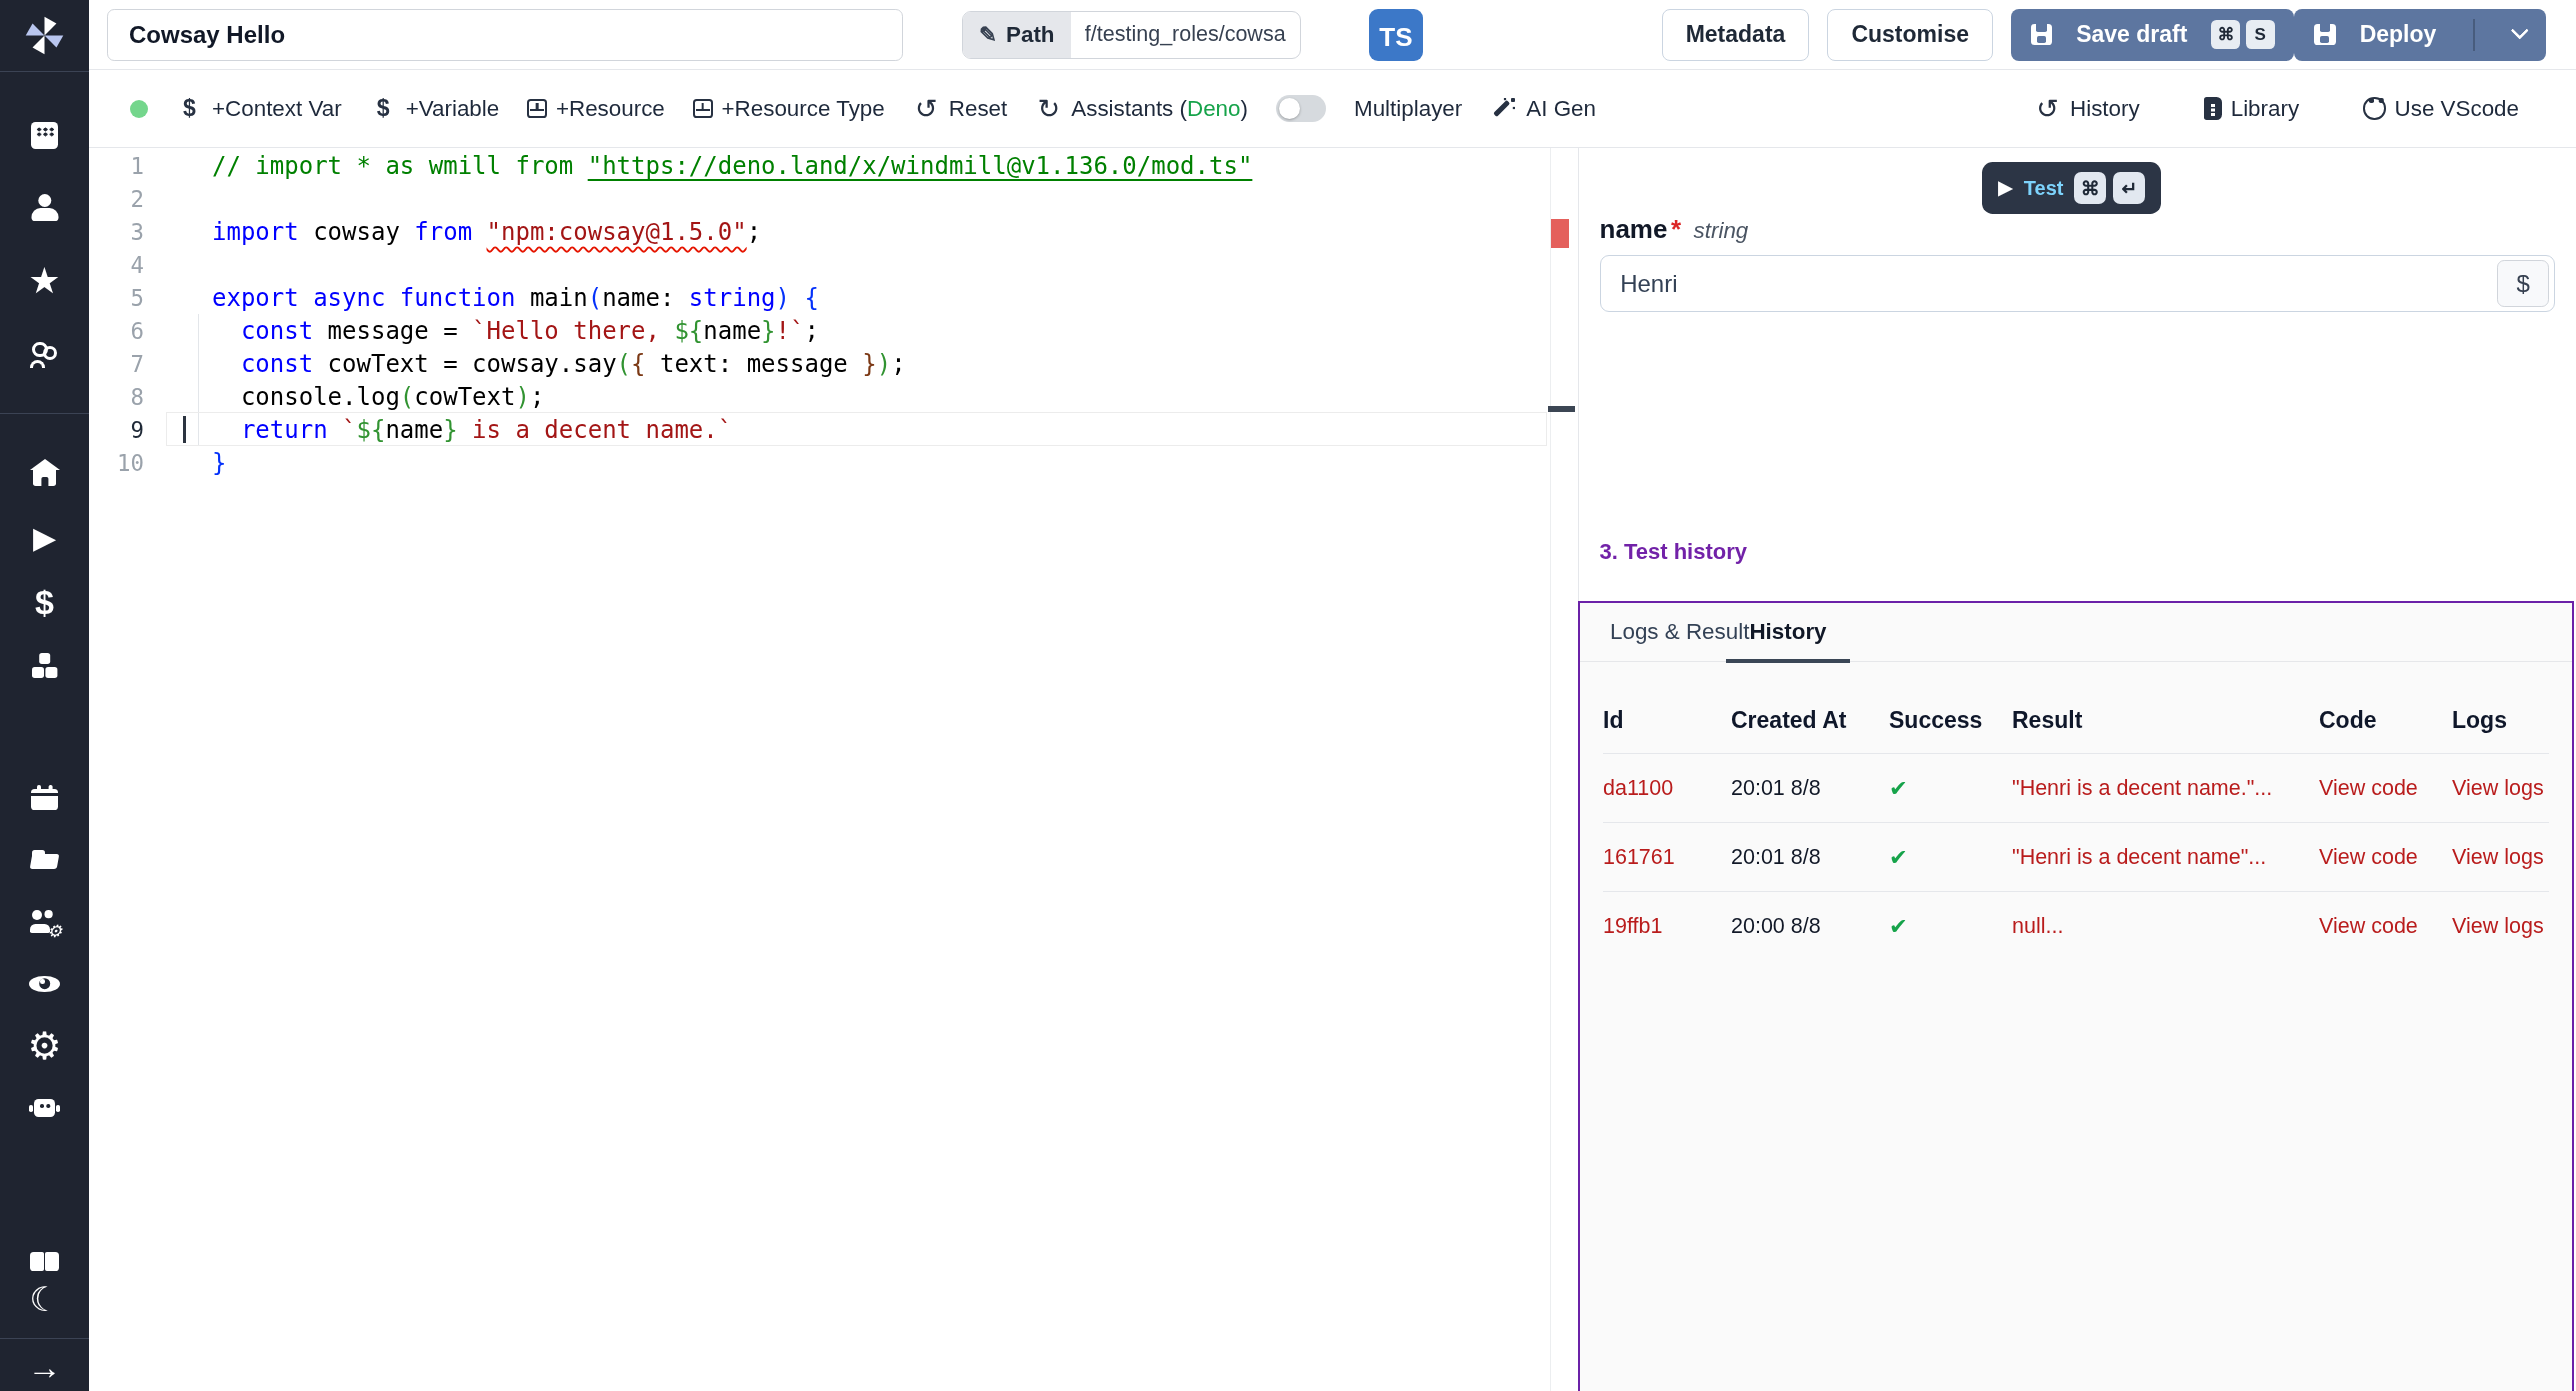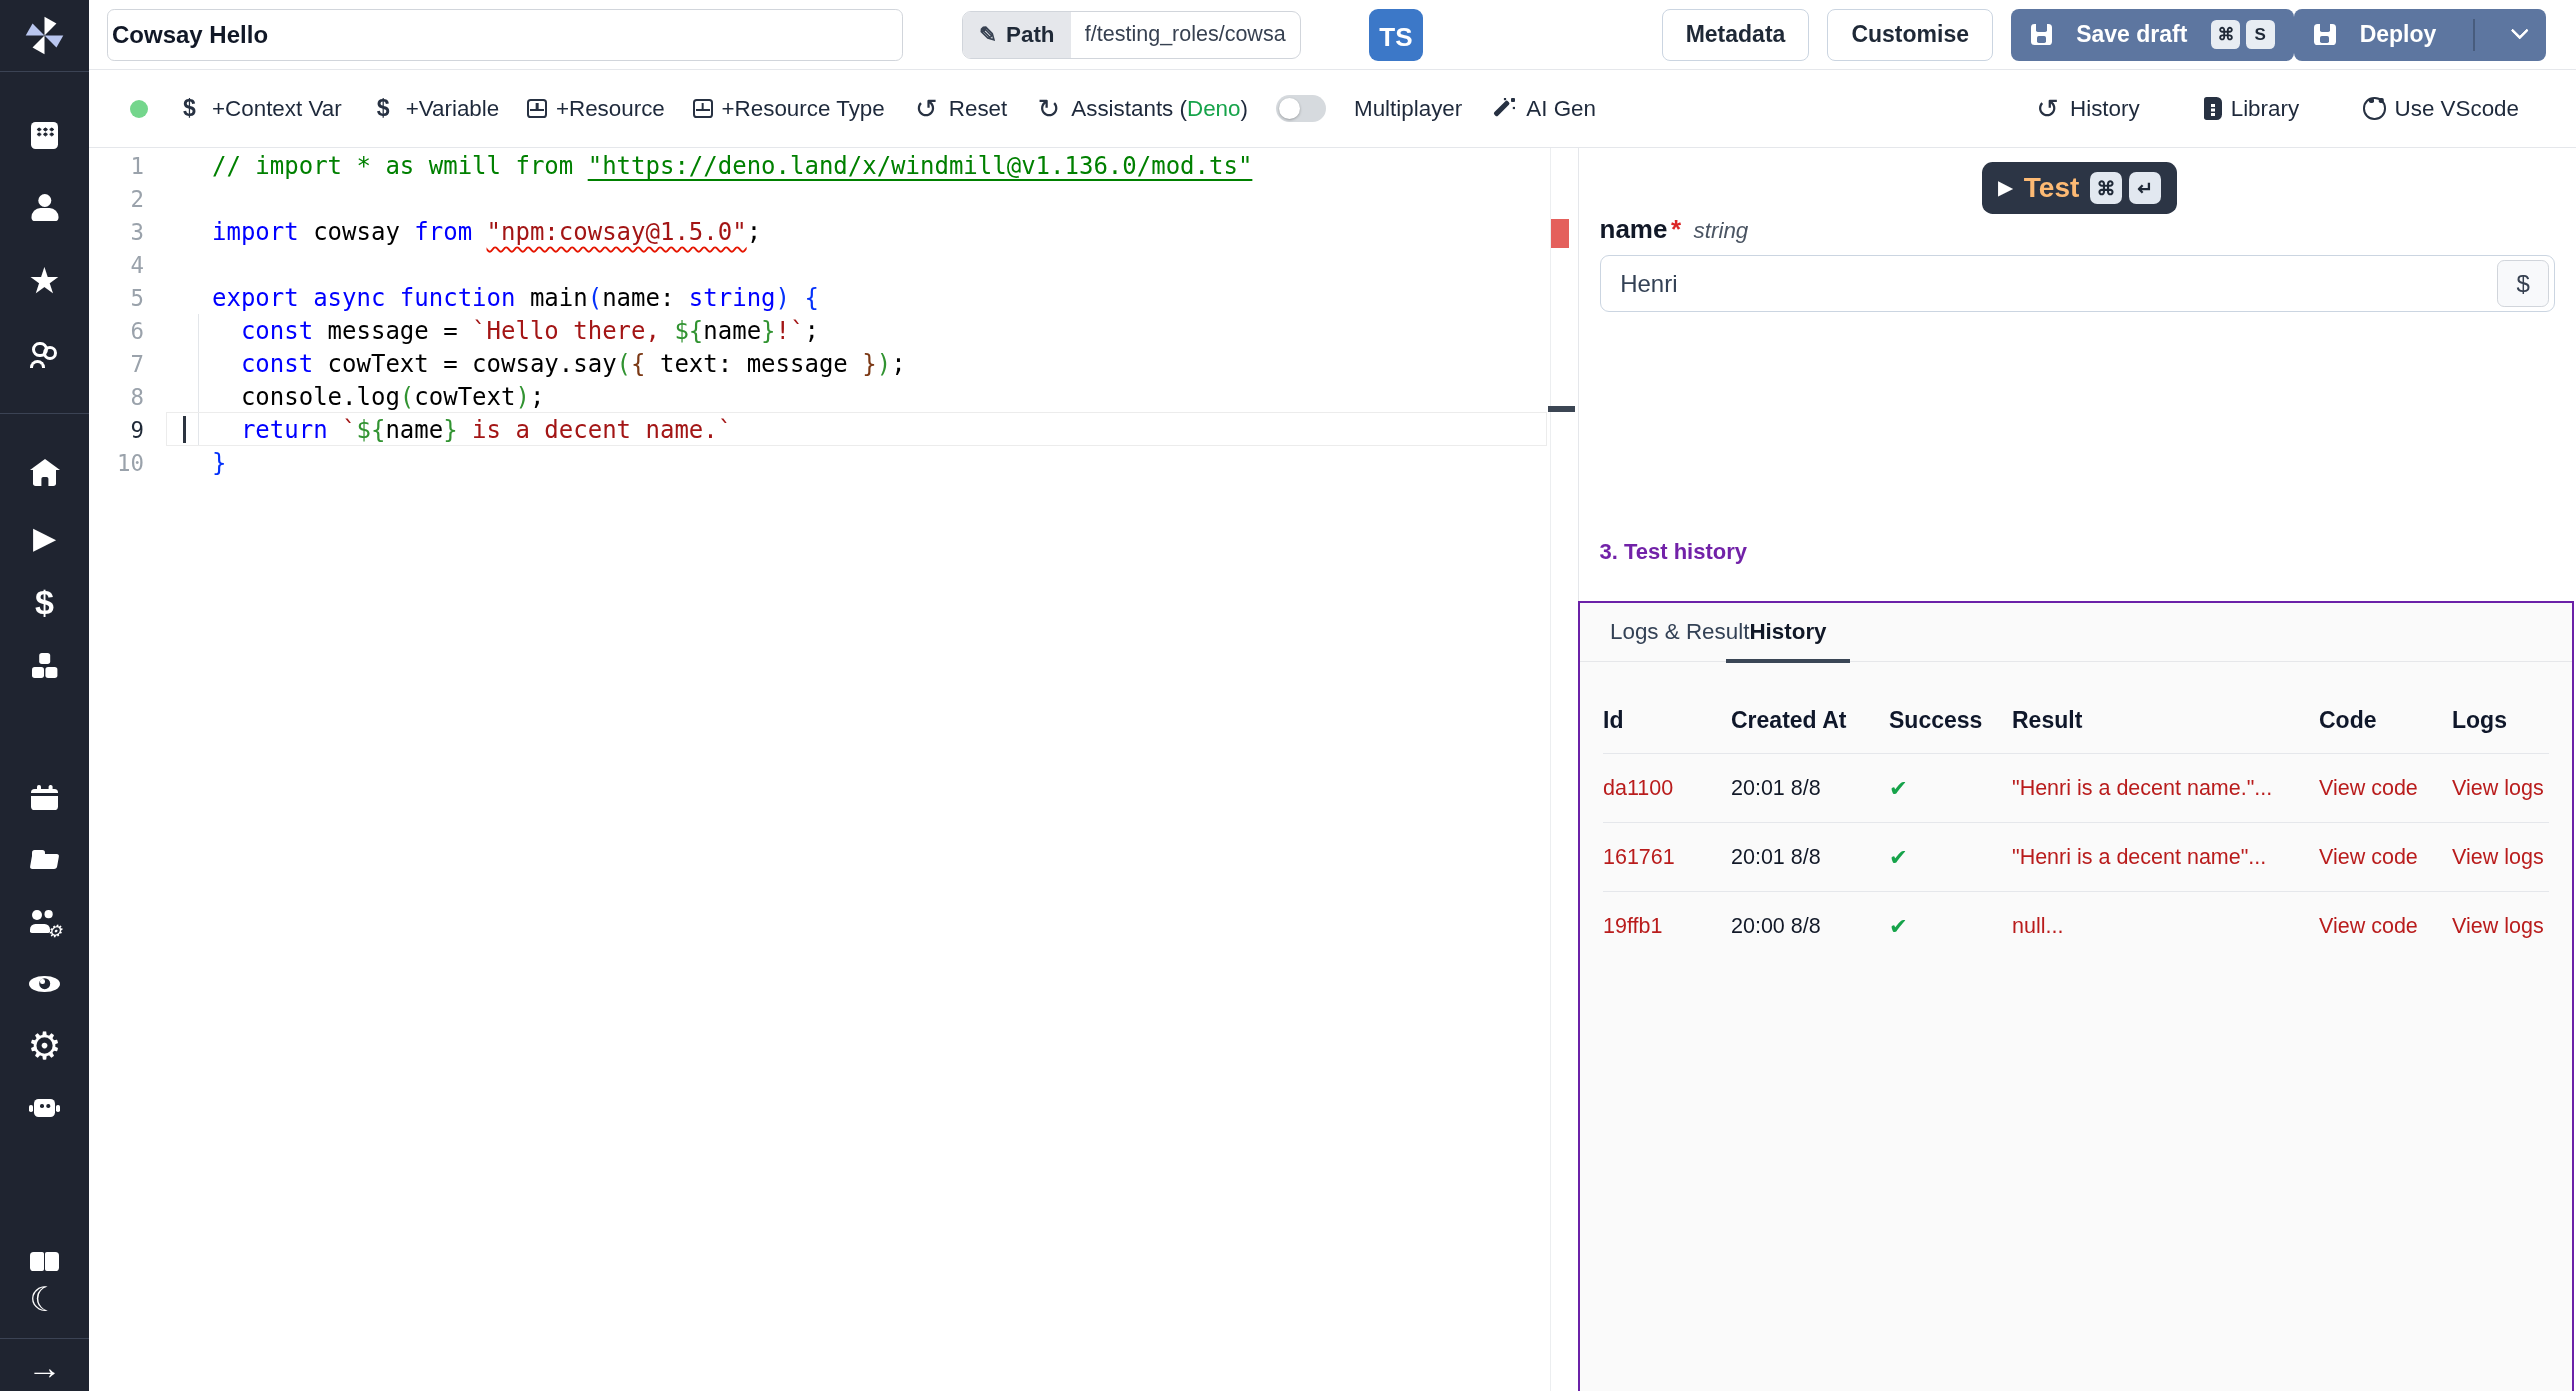--- a/index.html
+++ b/index.html
@@ -51,21 +51,21 @@
   .si-robot::before{content:'';position:absolute;left:5.4px;right:5.4px;top:7.2px;bottom:7.2px;background:#fff;border-radius:4.5px}
   .si-robot::after{content:'';position:absolute;left:0.9px;top:13.4px;width:3.6px;height:7.2px;background:#fff;border-radius:1.8px;box-shadow:27px 0 0 #fff}
   .si-robot i{display:block;left:11.6px;top:12.5px;width:3.6px;height:3.6px;border-radius:50%;background:#1f2430;box-shadow:6.3px 0 0 #1f2430;z-index:2}
   .si-book::before{content:'';position:absolute;left:1.8px;top:6.3px;width:13.4px;height:19px;background:#fff;border-radius:3.6px 1.8px 1.8px 3.6px}
   .si-book::after{content:'';position:absolute;right:1.8px;top:6.3px;width:13.4px;height:19px;background:#fff;border-radius:1.8px 3.6px 3.6px 1.8px}
   .si-moon::before{content:'☾';font-size:34px;line-height:32px}
   .si-arrow-right::before{content:'→';font-size:34px;line-height:32px}
   
   .topbar{position:absolute;left:89px;right:0;top:0;height:70px;background:#fff;border-bottom:0.9px solid #e5e7eb;
      display:flex;align-items:center;padding:0 30px 0 18px}
-  .title-input{width:796px;height:52px;border:0.9px solid #d1d5db;border-radius:7.2px;padding:0 4px;
+  .title-input{width:796px;height:52px;border:0.9px solid #d1d5db;border-radius:7.2px;padding:0 21px;
      font-size:24px;font-weight:700;color:#111827;font-family:"Liberation Sans",sans-serif;outline:none}
   .path-group{margin-left:59px;height:48px;border:0.9px solid #d1d5db;border-radius:9px;display:flex;align-items:stretch;overflow:hidden}
   .path-chip{background:#e5e7eb;display:flex;align-items:center;gap:9px;padding:0 16px;font-size:22.4px;font-weight:600;color:#1f2937}
   .pencil{font-size:21.5px;color:#374151}
   .path-value{display:flex;align-items:center;padding:0 14.3px;font-family:Liberation Sans, sans-serif;font-size:21.5px;color:#374151;max-width:286px;white-space:nowrap;overflow:hidden}
   .ts-badge{margin-left:68px;width:54px;height:52px;background:#3c78c8;border-radius:9px;color:#fff;
      display:flex;align-items:flex-end;justify-content:center;font-size:26px;font-weight:700;padding-bottom:7.2px;flex:none}
   .tb-spacer{flex:1}
   .btn-plain{height:52px;border:0.9px solid #cbd5e1;border-radius:8px;background:#fff;font-size:23px;font-weight:600;
      color:#1f2937;padding:0 23px;display:flex;align-items:center;font-family:inherit;cursor:pointer}
@@ -126,21 +126,21 @@
   .caret{position:absolute;left:16px;top:2.7px;width:2.7px;height:27px;background:#2c3440}
   .ruler-line{position:absolute;right:27px;top:0;bottom:0;width:0.9px;background:#eceef0}
   .ruler-red{position:absolute;right:9px;width:18px;top:71px;height:29px;background:#e4605c}
   .ruler-cursor{position:absolute;right:2.7px;width:27px;top:258px;height:6.3px;background:#3c4654}
   
   .rpanel{position:absolute;left:1489px;right:0;top:0;bottom:0;background:#fff}
   .vdiv{position:absolute;left:0;top:0;width:0.9px;height:453px;background:#e5e7eb}
   .test-btn{position:absolute;left:404px;top:14.3px;height:52px;background:#2c3545;border:none;border-radius:10.7px;
      display:flex;align-items:center;gap:10.7px;padding:0 16px;cursor:pointer;font-family:inherit}
   .play-ico{color:#fff;font-size:19.7px;line-height:1}
-  .test-label{color:#fdba74;font-size:28px;font-weight:700}
+  .test-label{color:#7dd3fc;font-size:20px;font-weight:700}
   .test-btn .kbd{background:#e2e8f0;border-radius:7.2px;min-width:32px;height:32px;font-size:19px}
   .name-row{position:absolute;left:21.5px;top:66px;display:flex;align-items:baseline;gap:12.5px}
   .fname{font-size:26px;font-weight:700;color:#111827}
   .freq{color:#dc2626;font-size:26px;font-weight:700;margin-left:-9px}
   .ftype{font-size:22.4px;font-style:italic;color:#4b5563}
   .arg-wrap{position:absolute;left:21.5px;right:21.5px;top:107px;height:57px}
   .arg-input{width:100%;height:100%;border:0.9px solid #cbd5e1;border-radius:9px;padding:0 72px 0 19.7px;
      font-size:24px;color:#334155;font-family:inherit;outline:none;background:#fff}
   .dollar-btn{position:absolute;right:5.4px;top:5.4px;width:52px;height:47px;background:#f8f9fb;border:0.9px solid #d1d5db;
      border-radius:7.2px;font-size:24px;color:#374151;display:flex;align-items:center;justify-content:center;cursor:pointer;font-family:inherit}

